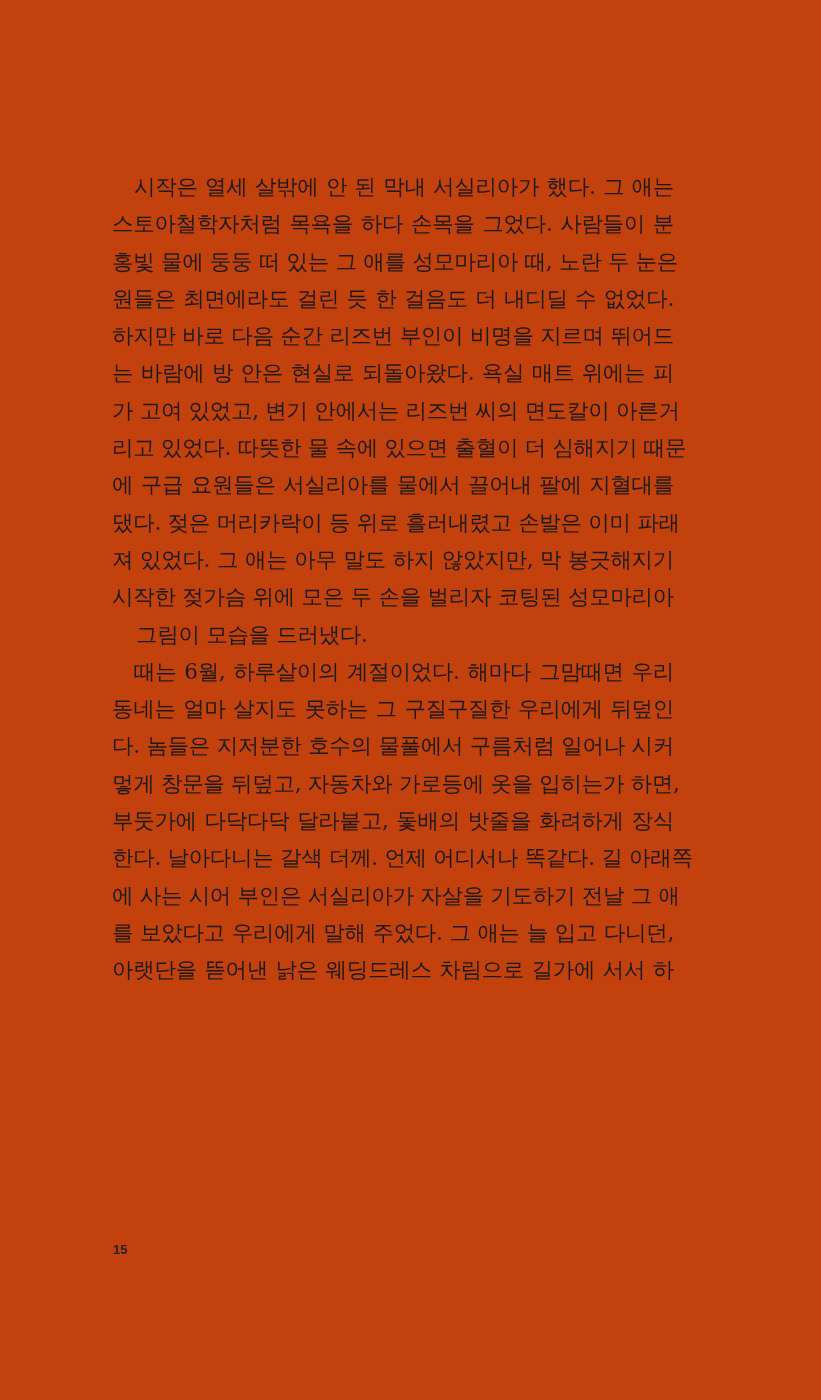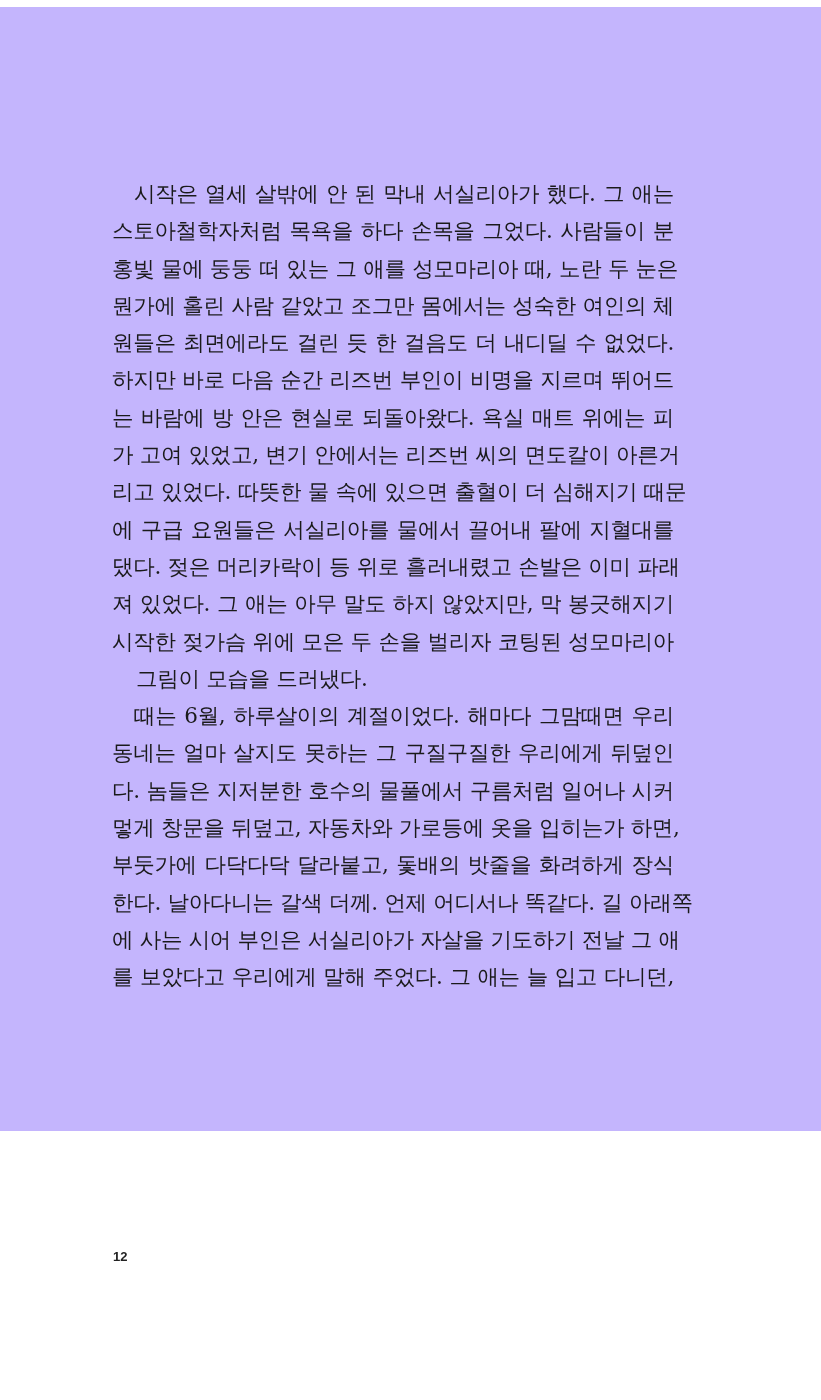--- a/index.html
+++ b/index.html
@@ -1,17 +1,17 @@
 <!DOCTYPE html>
 <html><head>
 <meta charset="utf-8">
 <style>
   html, body { margin: 0; padding: 0; background: #ffffff; }
   body { width: 821px; height: 1400px; position: relative; overflow: hidden; }
-  .page { position: absolute; left: 0; top: 7px; width: 821px; height: 1124px; background: #c4b5fd; }
+  .page { position: absolute; left: 0; top: 0; width: 821px; height: 1400px; background: #c2410c; }
   .text-block {
     position: absolute;
     left: 112px;
     top: 168px;
     width: 562px;
     font-family: "DejaVu Serif", "Liberation Serif", serif;
     font-size: 21.5px;
     color: #1a1a1a;
   }
   .line {
@@ -36,37 +36,37 @@
 </style>
 </head>
 <body>
 
 <div class="page">
   <div class="text-block">
     <div>
       <div class="line indent">시작은 열세 살밖에 안 된 막내 서실리아가 했다. 그 애는</div>
       <div class="line">스토아철학자처럼 목욕을 하다 손목을 그었다. 사람들이 분</div>
       <div class="line">홍빛 물에 둥둥 떠 있는 그 애를 성모마리아 때, 노란 두 눈은</div>
-      <div class="line">뭔가에 홀린 사람 같았고 조그만 몸에서는 성숙한 여인의 체</div>
       <div class="line">원들은 최면에라도 걸린 듯 한 걸음도 더 내디딜 수 없었다.</div>
       <div class="line">하지만 바로 다음 순간 리즈번 부인이 비명을 지르며 뛰어드</div>
       <div class="line">는 바람에 방 안은 현실로 되돌아왔다. 욕실 매트 위에는 피</div>
       <div class="line">가 고여 있었고, 변기 안에서는 리즈번 씨의 면도칼이 아른거</div>
       <div class="line">리고 있었다. 따뜻한 물 속에 있으면 출혈이 더 심해지기 때문</div>
       <div class="line">에 구급 요원들은 서실리아를 물에서 끌어내 팔에 지혈대를</div>
       <div class="line">댔다. 젖은 머리카락이 등 위로 흘러내렸고 손발은 이미 파래</div>
       <div class="line">져 있었다. 그 애는 아무 말도 하지 않았지만, 막 봉긋해지기</div>
       <div class="line">시작한 젖가슴 위에 모은 두 손을 벌리자 코팅된 성모마리아</div>
       <div class="line last">그림이 모습을 드러냈다.</div>
     </div>
     <div>
       <div class="line indent">때는 6월, 하루살이의 계절이었다. 해마다 그맘때면 우리</div>
       <div class="line">동네는 얼마 살지도 못하는 그 구질구질한 우리에게 뒤덮인</div>
       <div class="line">다. 놈들은 지저분한 호수의 물풀에서 구름처럼 일어나 시커</div>
       <div class="line">멓게 창문을 뒤덮고, 자동차와 가로등에 옷을 입히는가 하면,</div>
       <div class="line">부둣가에 다닥다닥 달라붙고, 돛배의 밧줄을 화려하게 장식</div>
       <div class="line">한다. 날아다니는 갈색 더께. 언제 어디서나 똑같다. 길 아래쪽</div>
       <div class="line">에 사는 시어 부인은 서실리아가 자살을 기도하기 전날 그 애</div>
       <div class="line">를 보았다고 우리에게 말해 주었다. 그 애는 늘 입고 다니던,</div>
+      <div class="line">아랫단을 뜯어낸 낡은 웨딩드레스 차림으로 길가에 서서 하</div>
     </div>
   </div>
-  <div class="page-number">12</div>
+  <div class="page-number">15</div>
 </div>
 
 </body></html>

